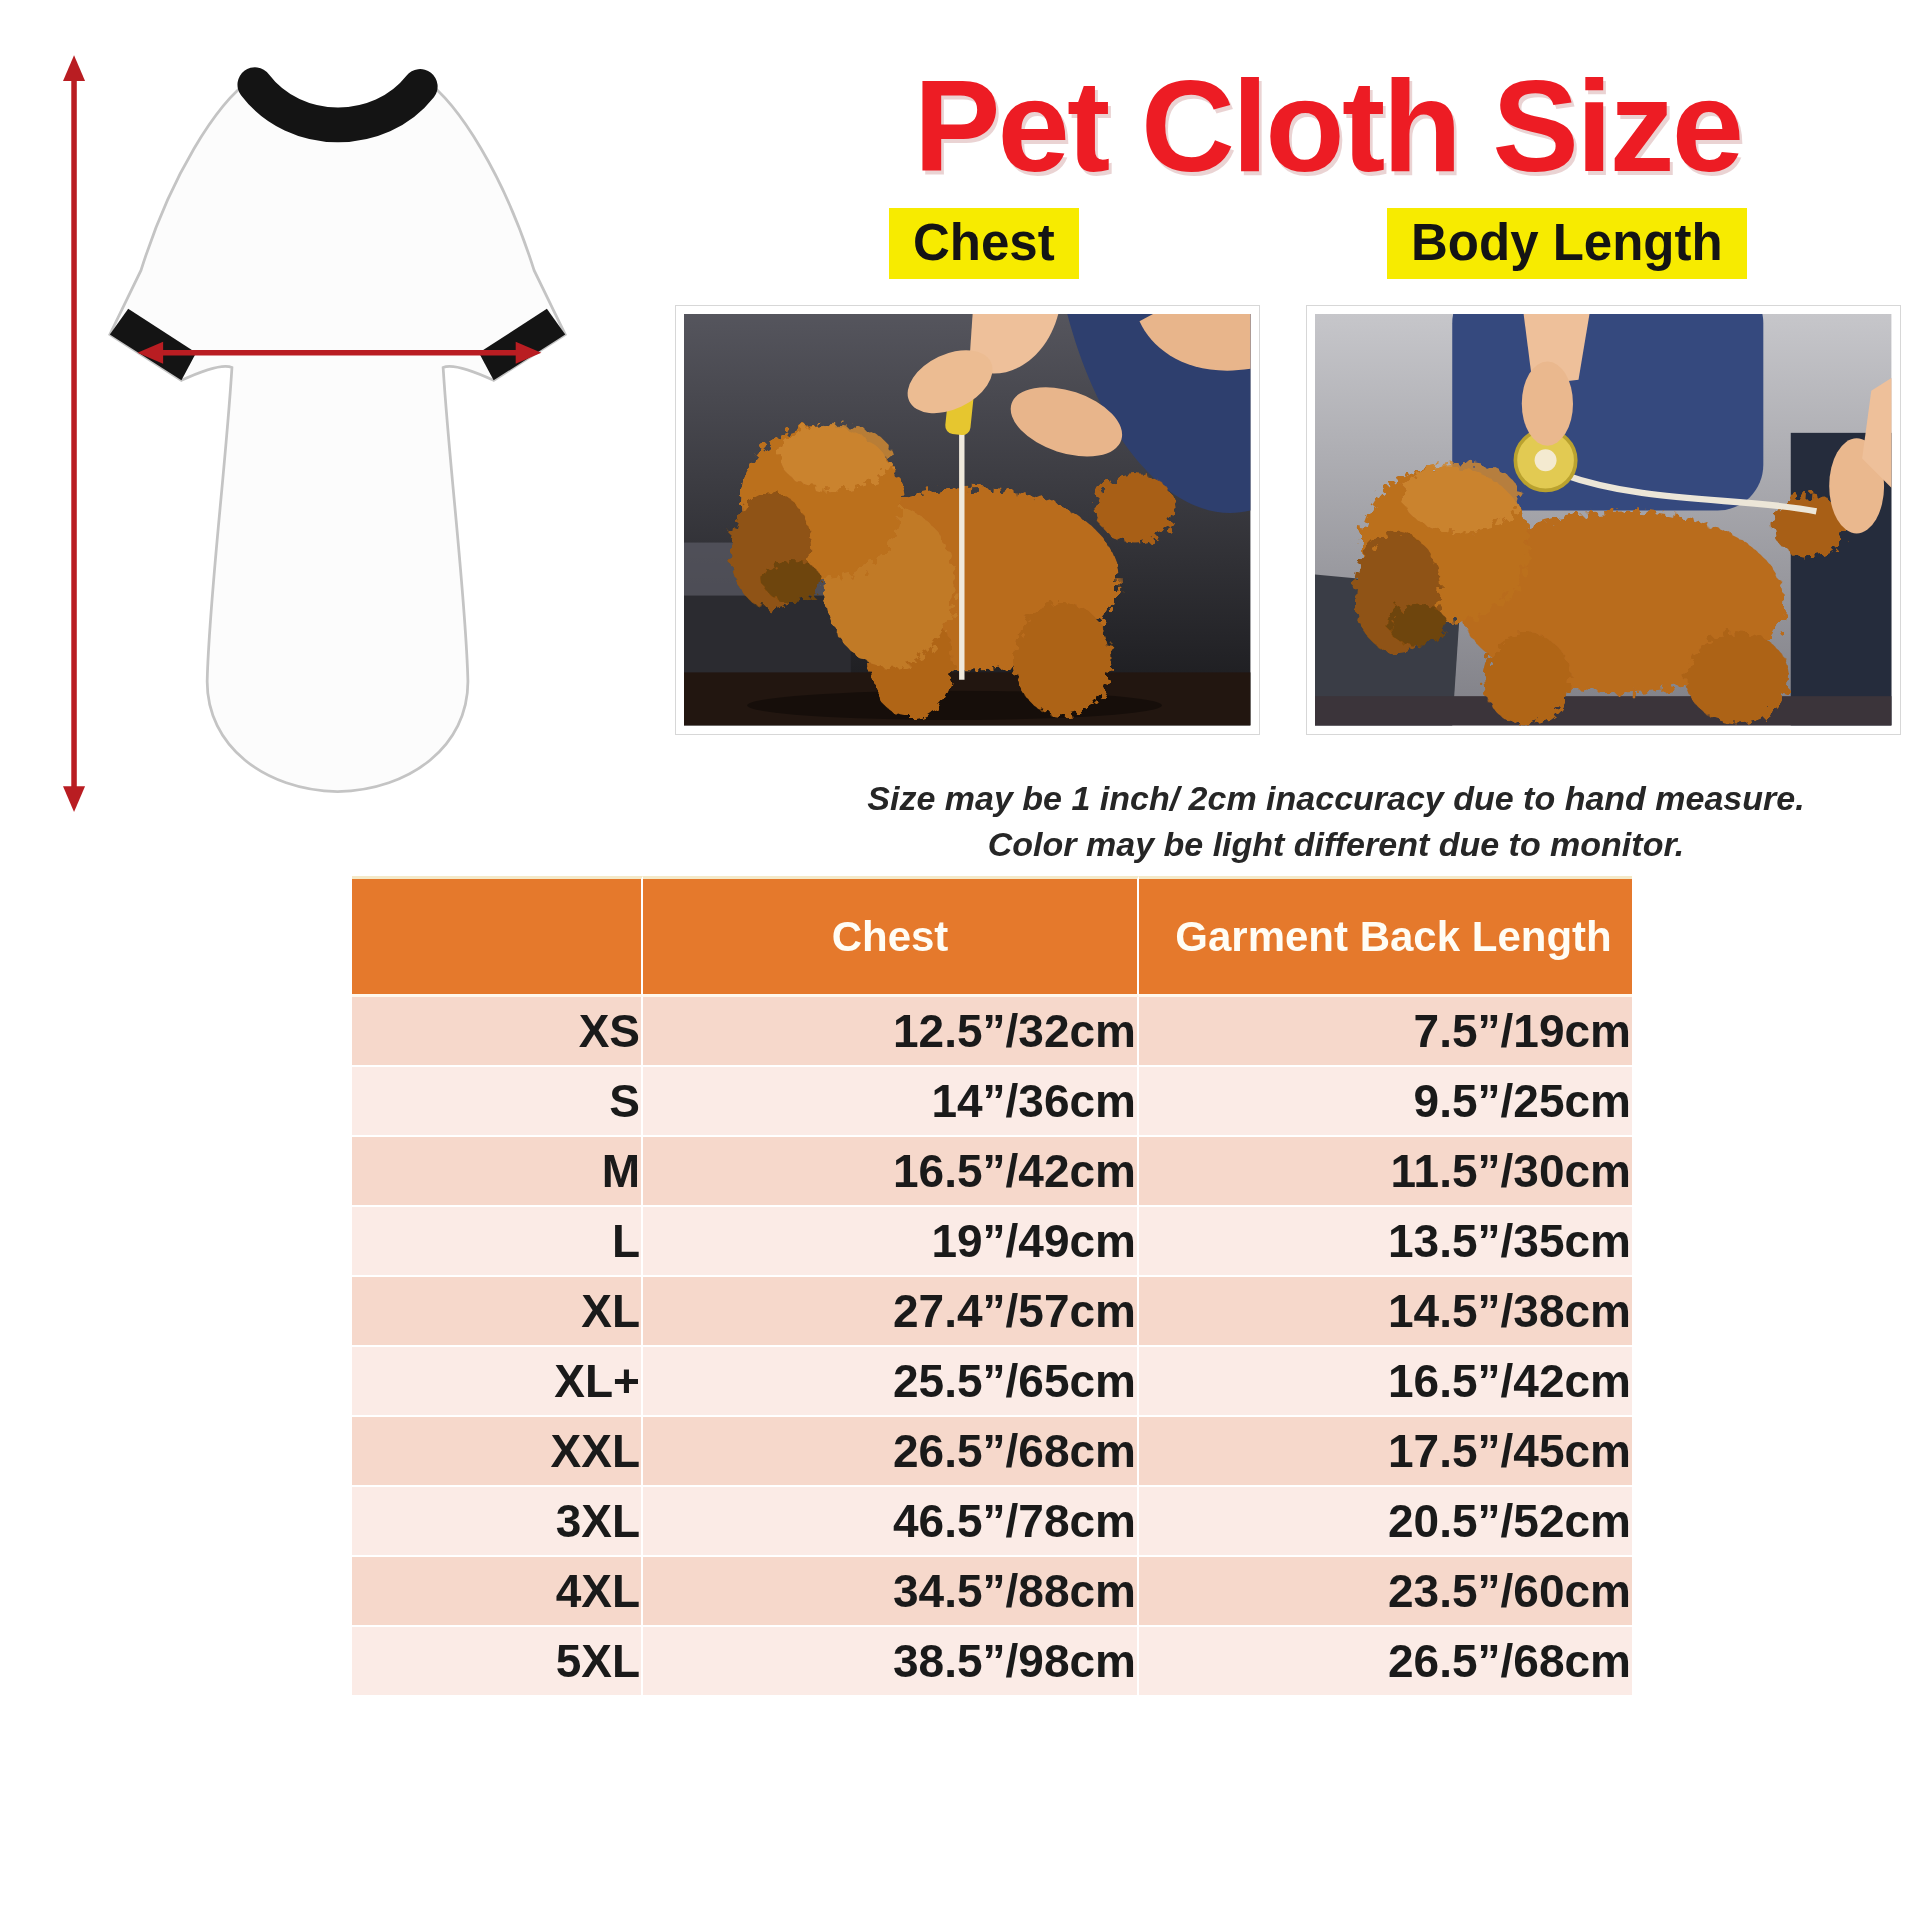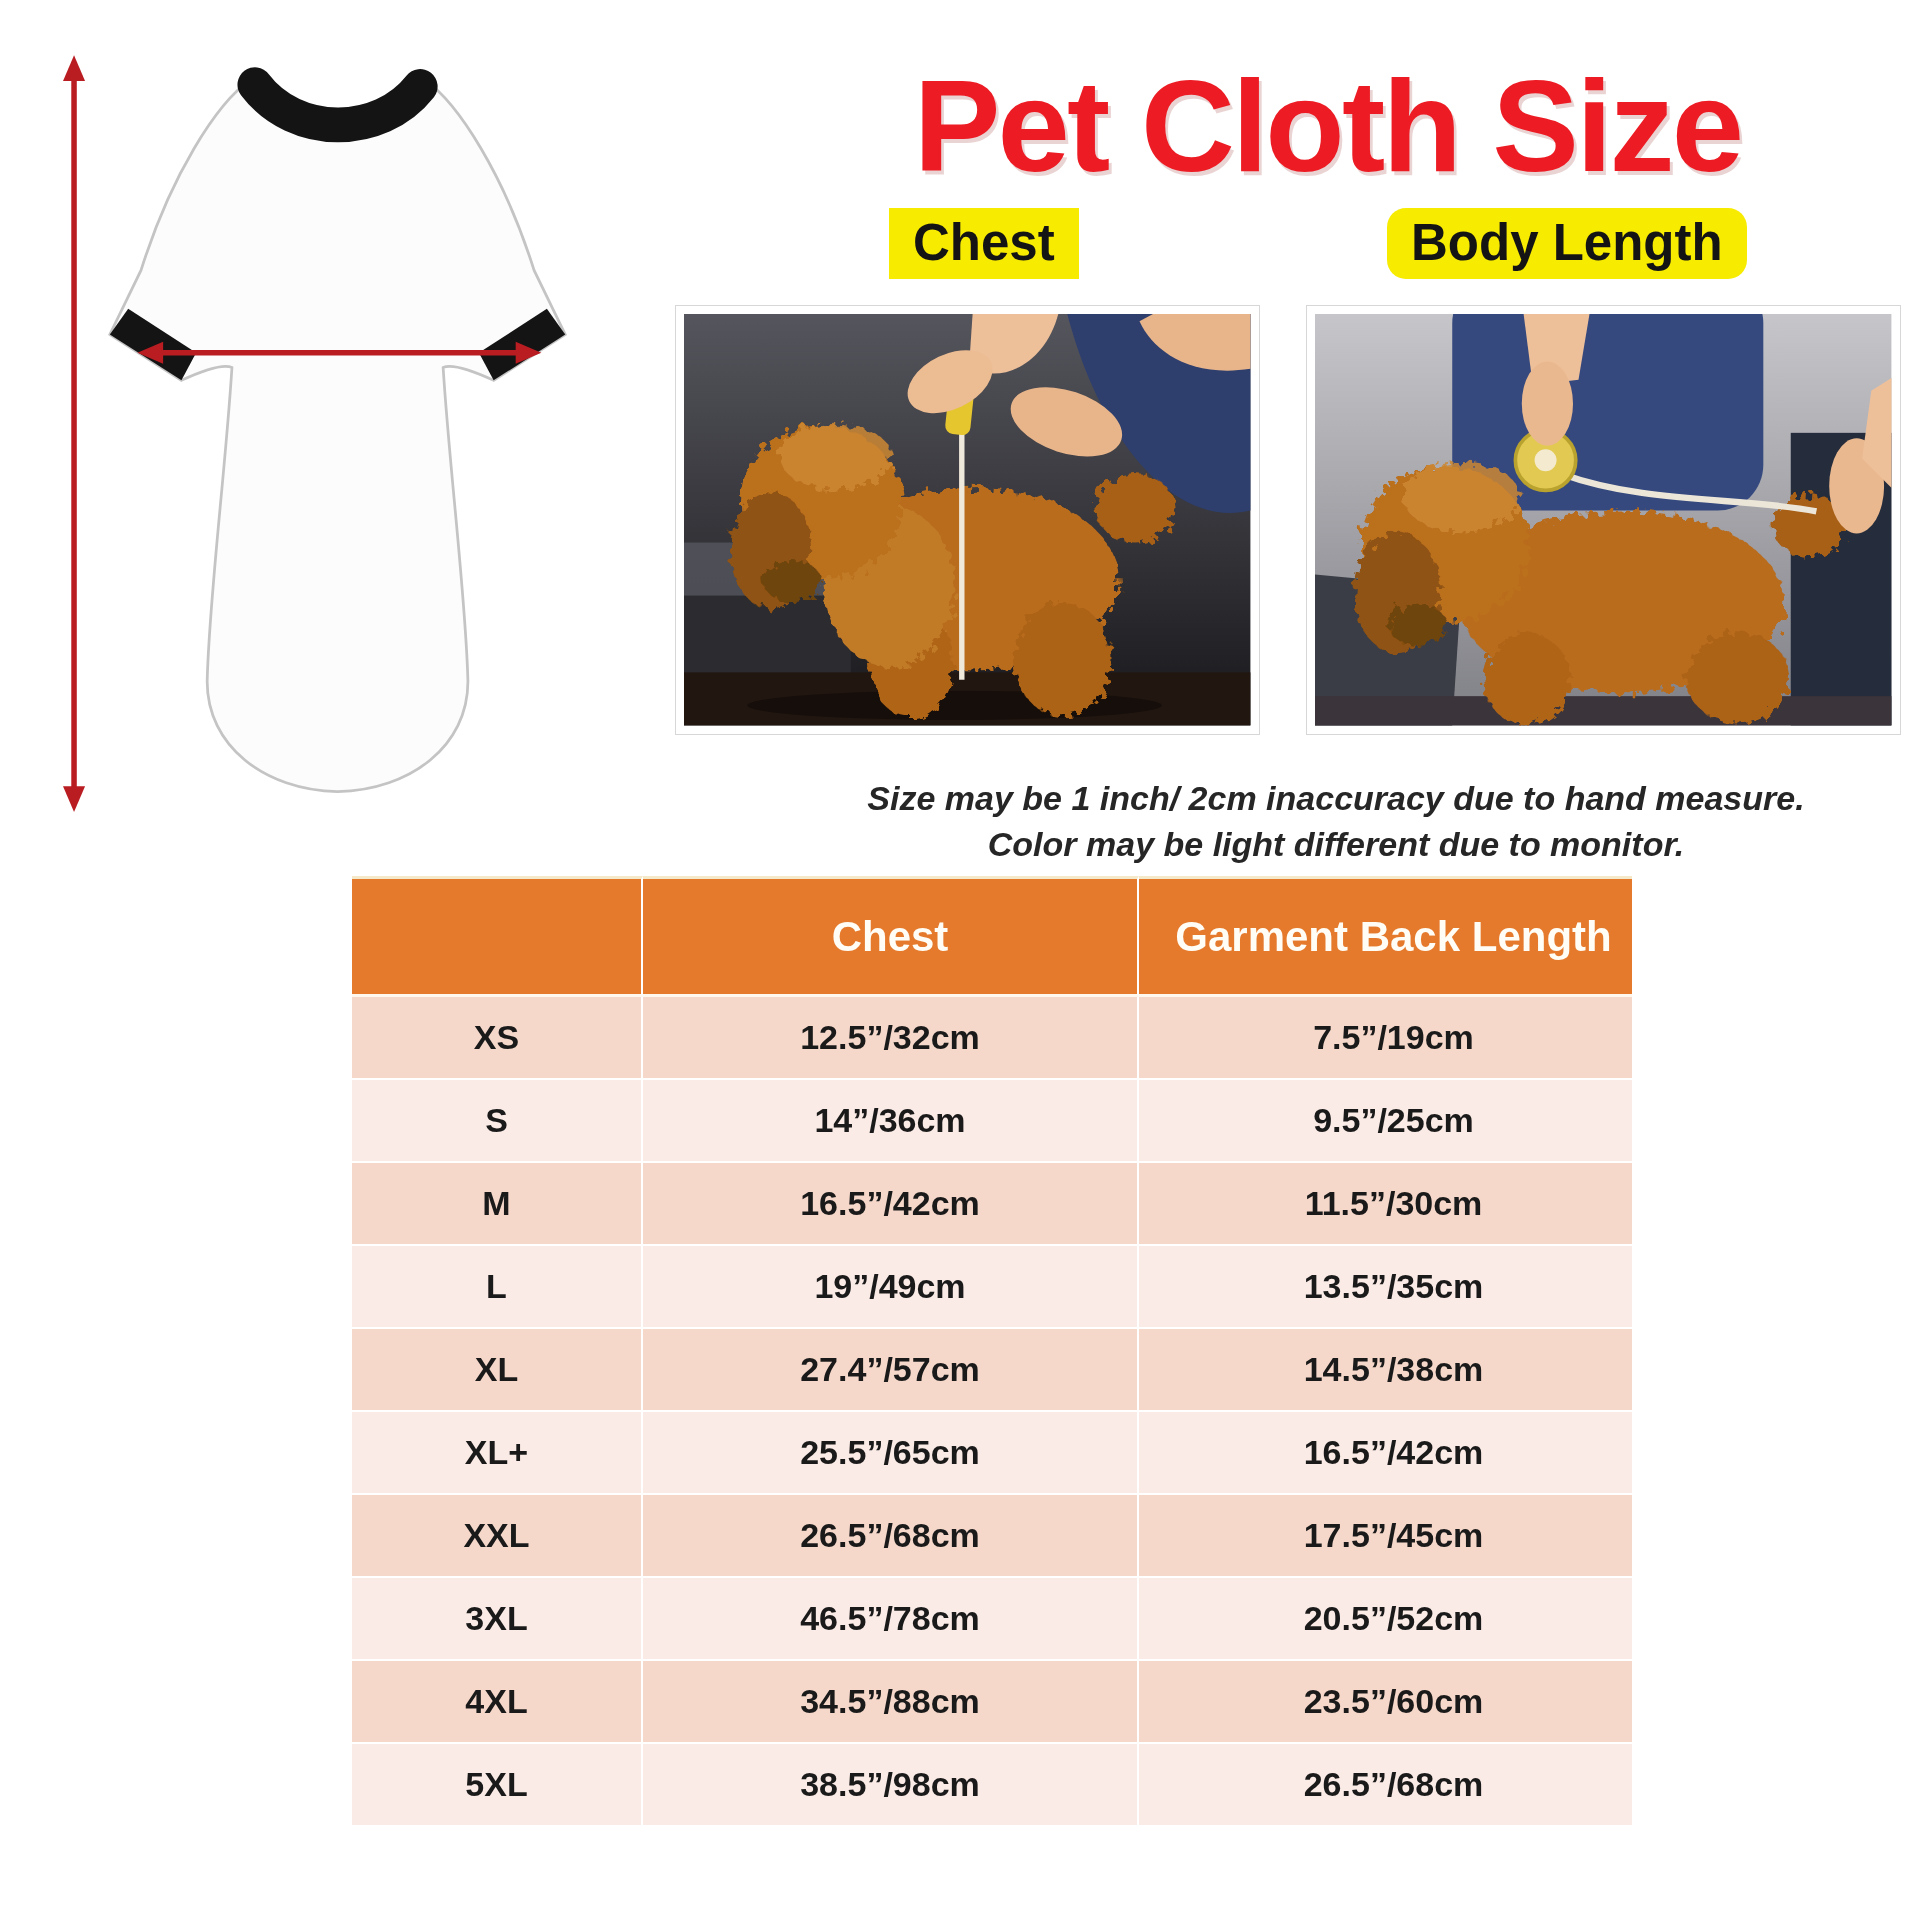--- a/index.html
+++ b/index.html
@@ -14,21 +14,21 @@
     letter-spacing:-2.8px;white-space:nowrap;
     text-shadow:2.8px 3.7px 0 rgba(140,10,10,0.18);
     margin-top:44px;
   }
   
   .measure-label{
     position:absolute;top:208px;background:#f7eb00;color:#141414;
     font-weight:bold;font-size:51px;padding:7.3px 24px;line-height:1.1;
   }
   #chest-label{left:889px;}
-  #bodylength-label{left:1387px;border-radius:19px;}
+  #bodylength-label{left:1387px;}
   
   .photo{
     position:absolute;top:305px;height:430px;background:#ffffff;
     border:0.9px solid #d7d7d7;box-sizing:border-box;padding:8.3px;
   }
   #photo-chest{left:675px;width:585px;}
   #photo-bodylength{left:1306px;width:595px;}
   .photo svg{display:block;width:100%;height:100%;}
   
   .disclaimer{
@@ -49,21 +49,21 @@
     text-align:center;vertical-align:middle;box-sizing:border-box;
     border-right:2.8px solid #ffffff;border-bottom:2.8px solid #ffffff;
   }
   .size-table td:last-child{border-right:none;padding-left:17px;}
   .size-table tr.head td{
     height:121px;background:#e5792c;color:#fffdf5;
     font-weight:bold;font-size:42px;border-top:3.7px solid #f4e9c8;
     border-bottom:3.7px solid #fff8ee;
   }
   .size-table tr.data td{
-    height:83px;color:#1a1a1a;font-weight:bold;font-size:34px;
+    height:70px;color:#1a1a1a;font-weight:bold;font-size:46px;text-align:right;
   }
   .size-table tr.data.dark td{background:#f6d8cb;}
   .size-table tr.data.light td{background:#fbebe6;}
 </style>
 </head>
 <body>
 
 <div id="canvas">
 
   <div class="page-title">Pet Cloth Size</div>

